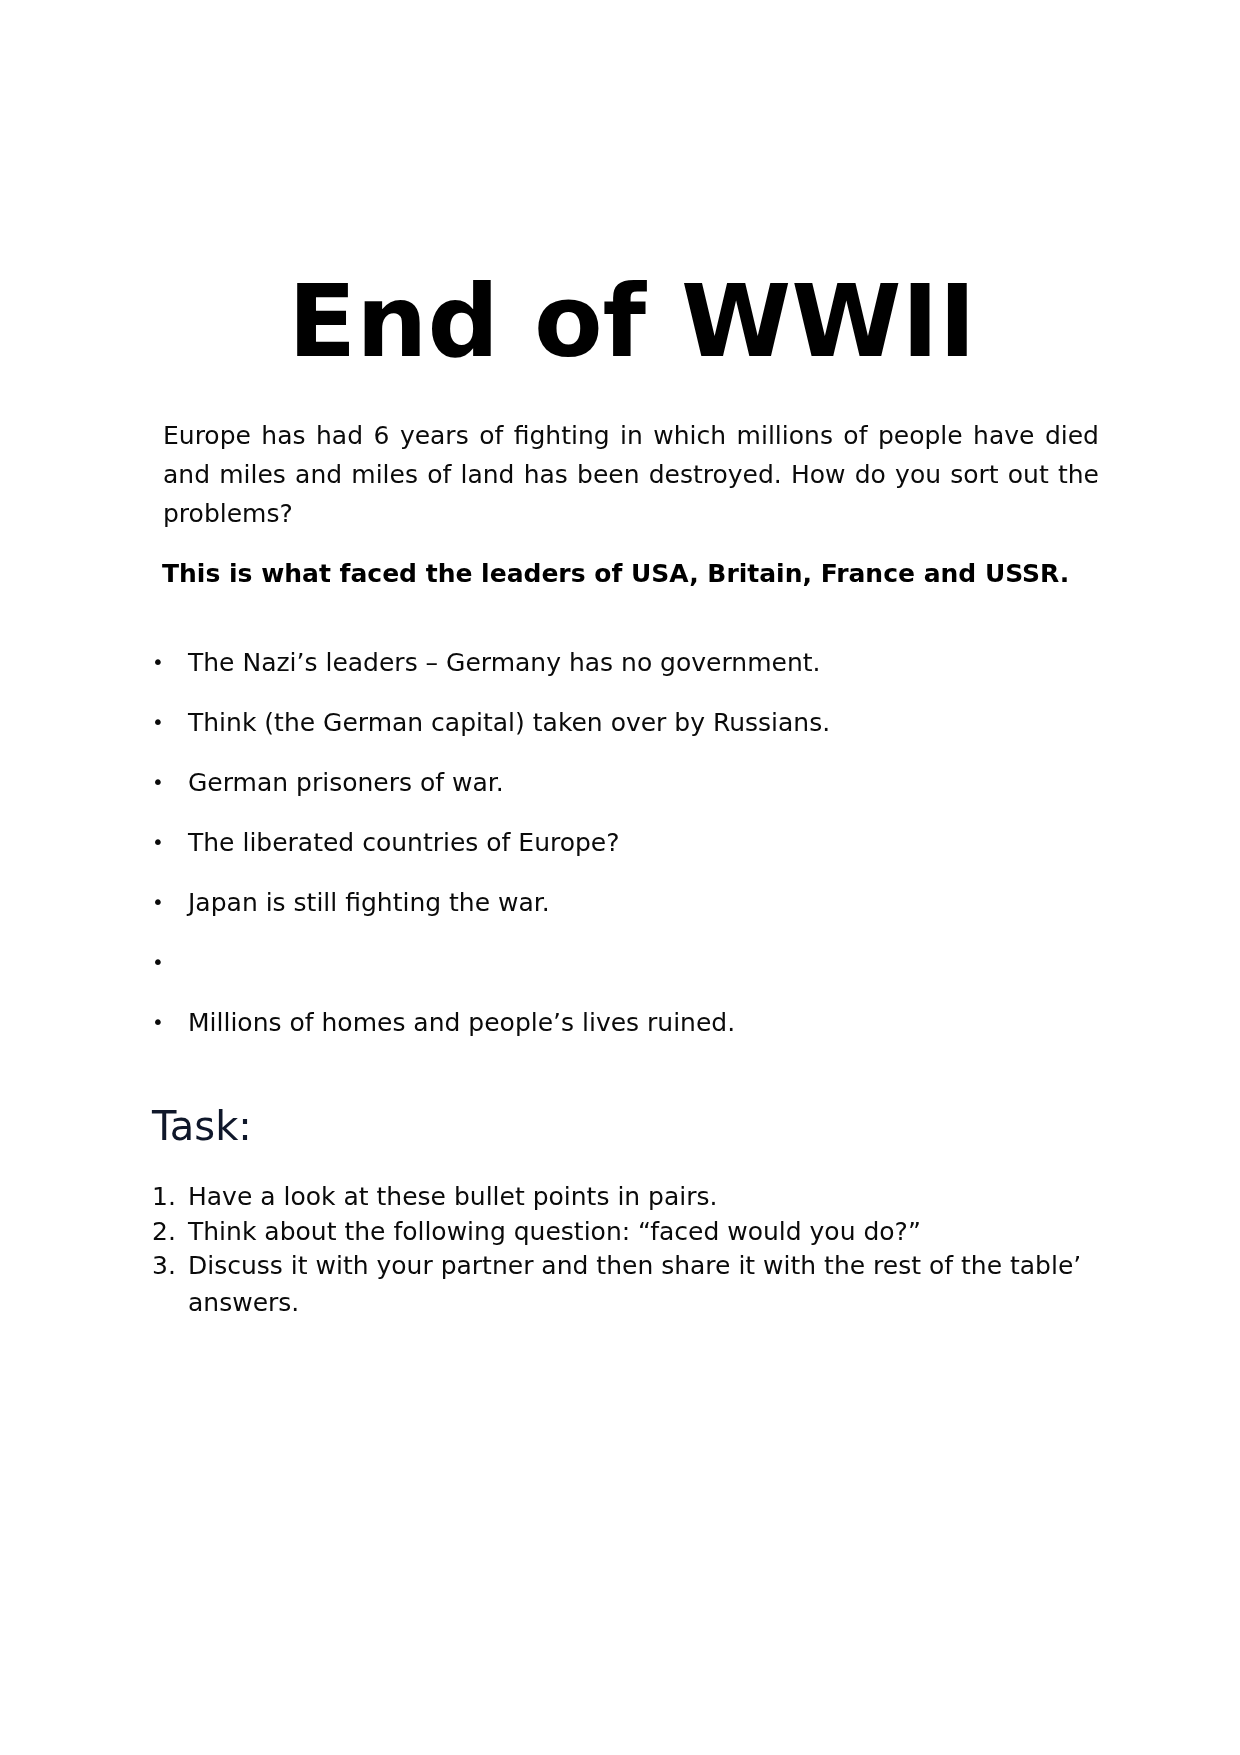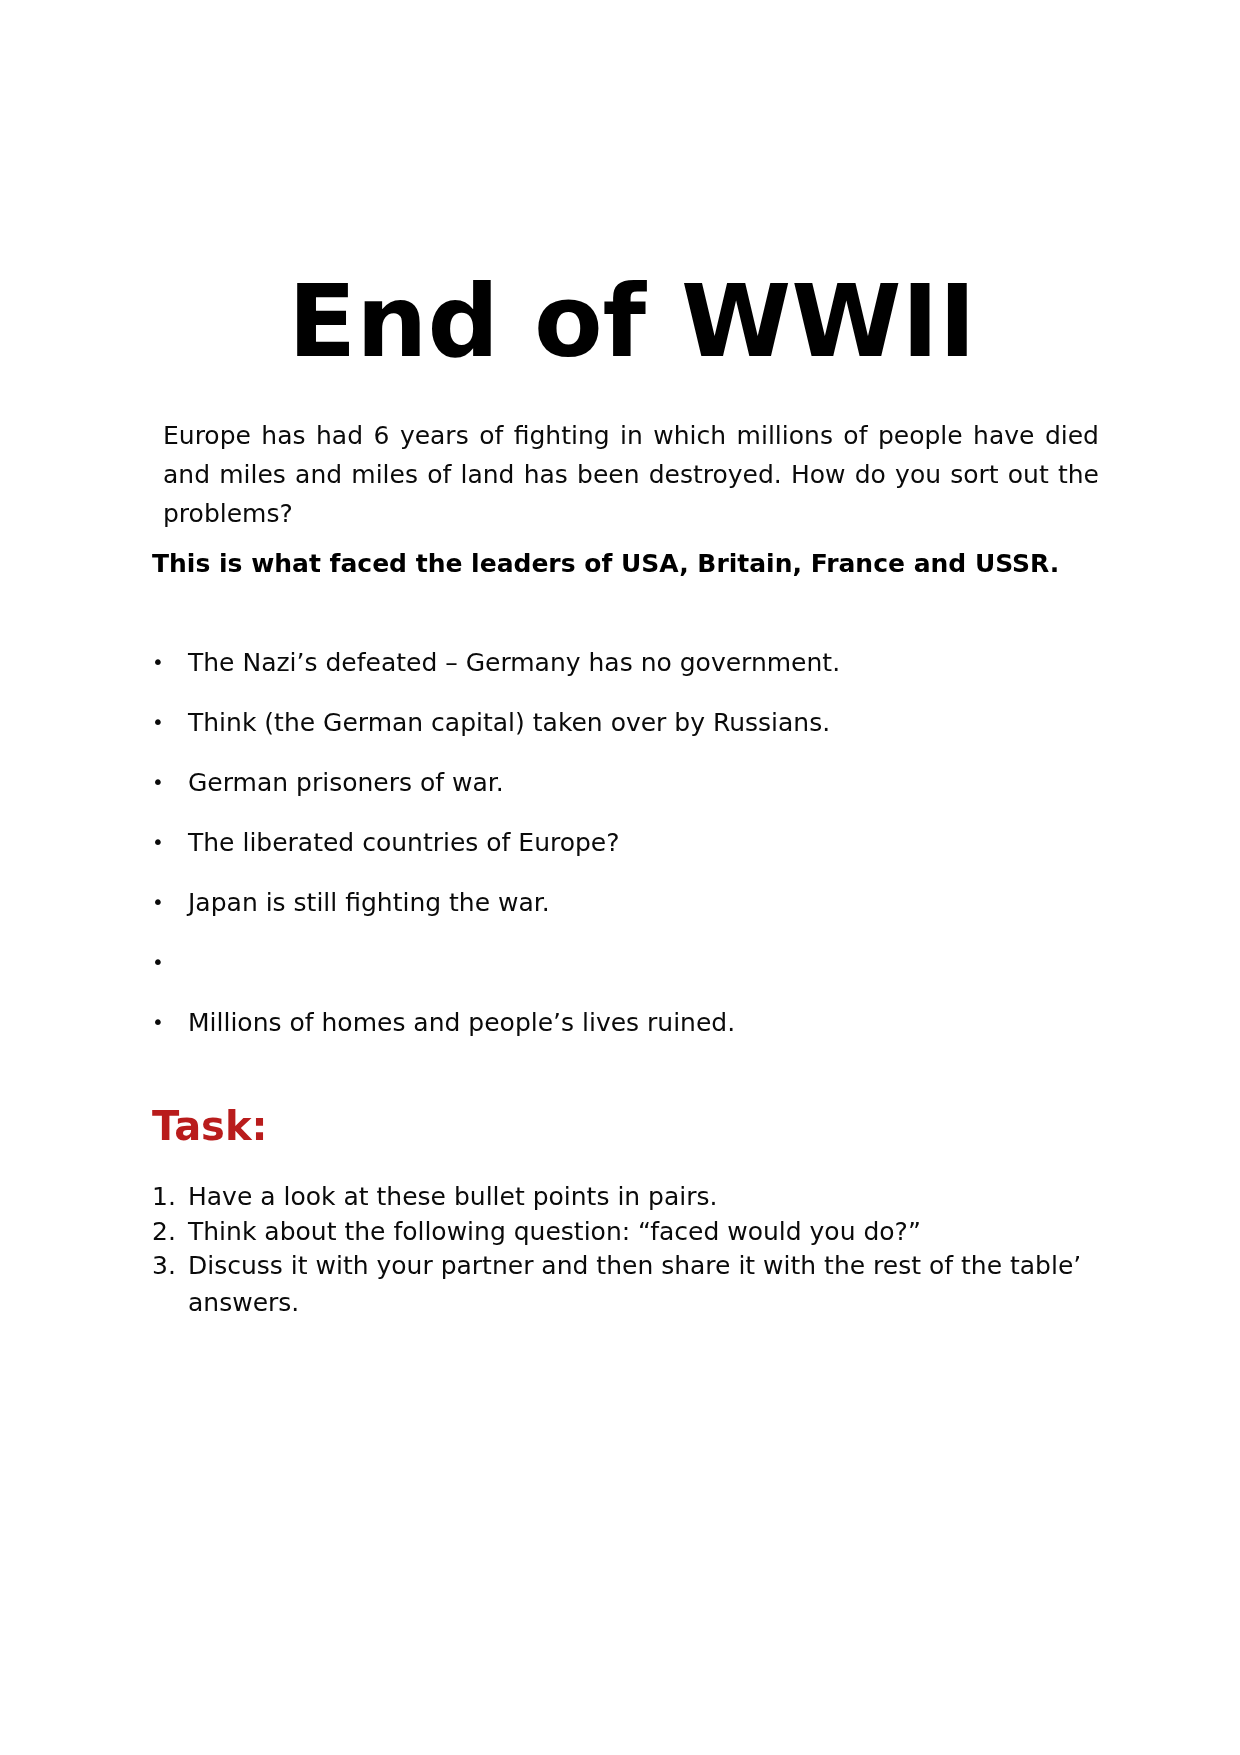--- a/index.html
+++ b/index.html
@@ -46,21 +46,21 @@
   }
   .lead {
     position: absolute;
     left: 152px;
     top: 544px;
     width: 936px;
     font-size: 25px;
     line-height: 39px;
     font-weight: bold;
     text-align: justify;
-    margin: 0;
+    margin: 10px;
     color: #000;
   }
   .bullets {
     position: absolute;
     left: 152px;
     top: 643px;
     width: 936px;
     margin: 0;
     padding: 0;
     list-style: none;
@@ -81,23 +81,23 @@
     width: 10px;
     font-size: 20px;
     line-height: 39px;
   }
   .task-heading {
     position: absolute;
     left: 152px;
     top: 1102px;
     font-size: 40px;
     line-height: 48px;
-    font-weight: bold;
+    font-weight: normal;
     margin: 0;
-    color: #b91c1c;
+    color: #0f172a;
   }
   .steps {
     position: absolute;
     left: 152px;
     top: 1179px;
     width: 940px;
     margin: 0;
     padding: 0;
     list-style: none;
   }
@@ -124,21 +124,21 @@
 
   <h1 class="title">End of WWII</h1>
 
   <p class="intro">Europe has had 6 years of fighting in which millions of people have died and miles and miles of land has been destroyed. How do you sort out the problems?</p>
 
   <p class="lead">This is what faced the leaders of USA, Britain, France and USSR.</p>
 
   <ul class="bullets">
     <li>
       <span class="dot">•</span>
-      <span>The Nazi’s defeated – Germany has no government.</span>
+      <span>The Nazi’s leaders – Germany has no government.</span>
     </li>
     <li>
       <span class="dot">•</span>
       <span>Think (the German capital) taken over by Russians.</span>
     </li>
     <li>
       <span class="dot">•</span>
       <span>German prisoners of war.</span>
     </li>
     <li>

